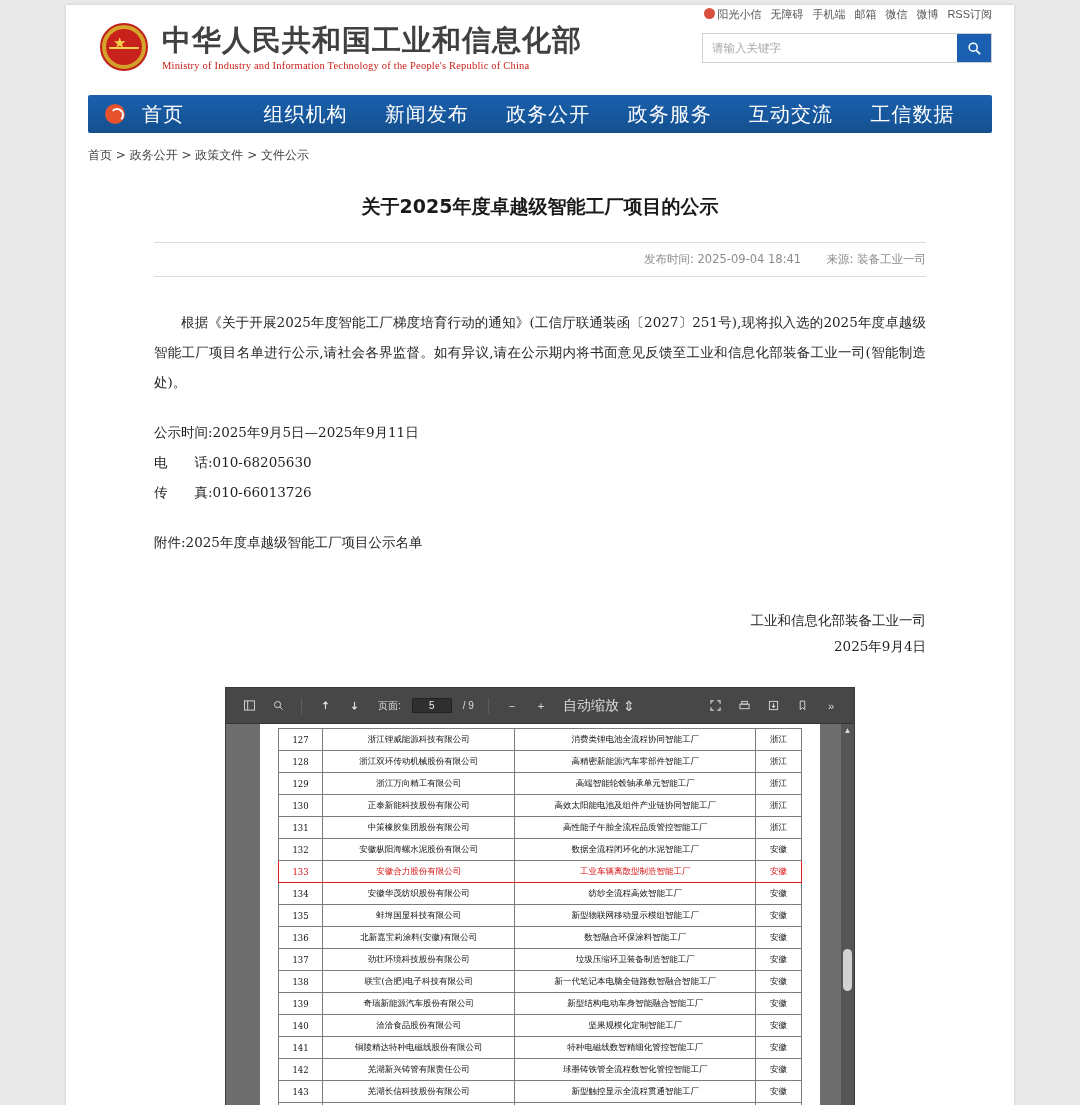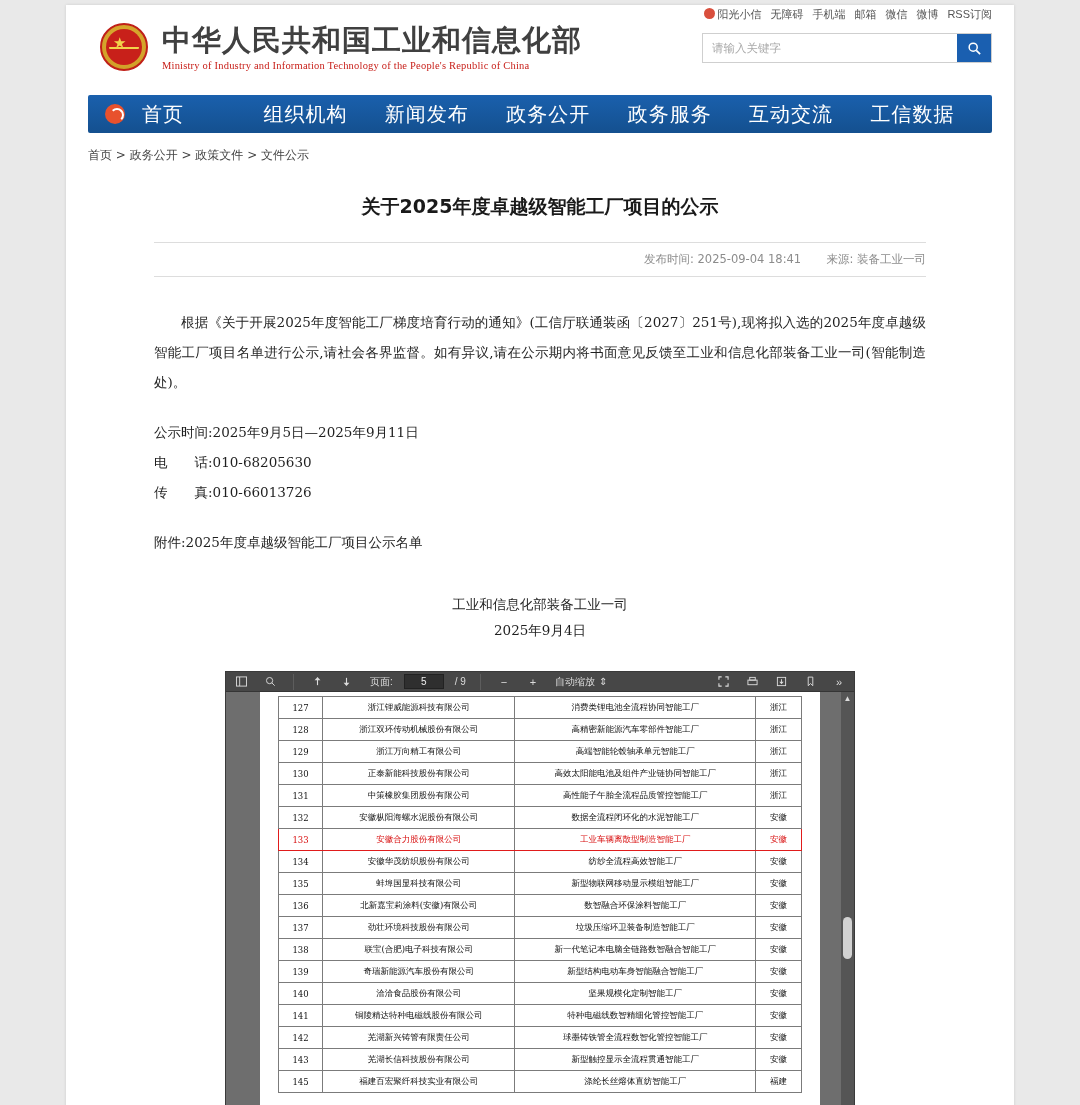--- a/index.html
+++ b/index.html
@@ -220,42 +220,42 @@
     color: #1f1f1f;
     line-height: 30px;
     text-align: justify;
   }
   .body-text p { margin: 0 0 0 0; }
   .indent { text-indent: 2em; }
   .block-lines { margin-top: 20px; }
   .block-lines div { white-space: pre; }
   .attach { margin-top: 20px; }
   .signature {
-    margin-top: 34px;
-    text-align: center;
+    margin-top: 50px;
+    text-align: right;
     font-family: "DejaVu Serif", "Liberation Serif", serif;
     font-size: 13.5px;
     color: #1f1f1f;
     line-height: 26px;
   }
 
   
   .pdf-viewer {
     margin: 28px auto 0 auto;
     width: 630px;
     background: #4b4b4b;
     border: 1px solid #3a3a3a;
   }
   .pdf-toolbar {
-    height: 20px;
+    height: 36px;
     background: #474747;
     border-bottom: 1px solid #353535;
     display: flex;
     align-items: center;
-    padding: 0 6px;
+    padding: 0 14px;
     color: #e6e6e6;
     font-size: 10px;
     gap: 11px;
     font-family: "Liberation Sans", sans-serif;
   }
   .tb-btn {
     width: 18px; height: 18px;
     display: flex; align-items: center; justify-content: center;
     color: #dcdcdc;
     font-size: 11px;
@@ -272,21 +272,21 @@
     background: #2f2f2f;
     border: 1px solid #222;
     color: #eee;
     font-size: 10px;
     text-align: center;
     outline: none;
   }
   .page-total { font-size: 10px; color: #dcdcdc; }
   .zoom-sel {
     display: flex; align-items: center; gap: 4px;
-    font-size: 10px; color: #dcdcdc;
+    font-size: 14px; color: #dcdcdc;
     margin-left: 2px;
     justify-content: space-between;
   }
   .spacer { flex: 1; }
   .pdf-body {
     position: relative;
     height: 500px;
     background: #6e6e6e;
     overflow: hidden;
     display: flex;

